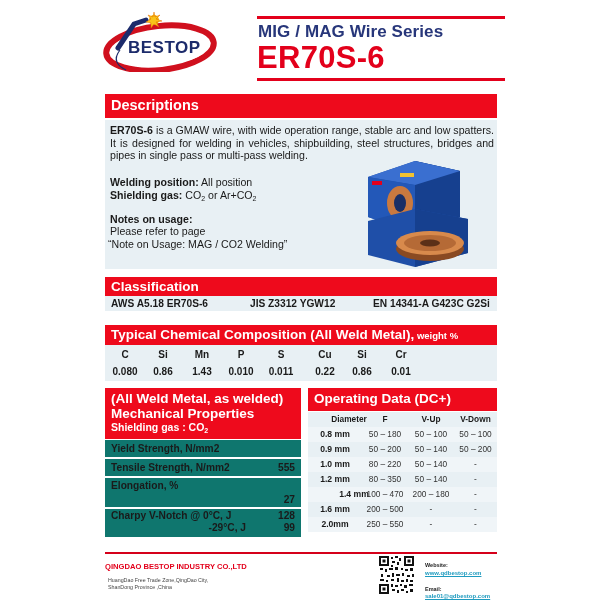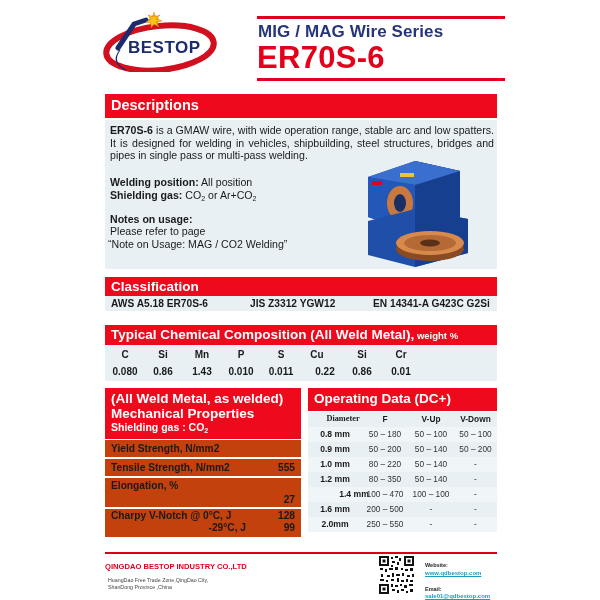--- a/index.html
+++ b/index.html
@@ -35,21 +35,21 @@
     .cls-item { position: absolute; top: 298px; font-size: 10.2px; font-weight: bold; }
 
     .chem-bar { top: 325px; width: 392px; height: 20px; font-size: 13.5px; padding: 2px 0 0 6px; }
     .chem-bar .small { font-size: 9.5px; }
     .chem-panel { left: 0; top: 345px; width: 392px; height: 36px; }
     .chem-cell { position: absolute; width: 40px; text-align: center; font-size: 10px; font-weight: bold; }
 
     
     .mech-bar { top: 388px; width: 196px; height: 51px; font-size: 13.5px; line-height: 15px; padding: 3px 0 0 6px; }
     .mech-bar .gas { font-size: 10.5px; line-height: 12px; }
-    .mech-row { position: absolute; left: 0; width: 196px; background: #c2410c; font-size: 10.2px; font-weight: bold; }
+    .mech-row { position: absolute; left: 0; width: 196px; background: #0f766e; font-size: 10.2px; font-weight: bold; }
     .mech-row .lbl { position: absolute; left: 6px; }
     .mech-row .val { position: absolute; right: 6px; text-align: right; }
 
     
     .op-bar { left: 203px; top: 388px; width: 189px; height: 23px; font-size: 13.5px; padding: 3px 0 0 6px; }
     .op-row { position: absolute; left: 203px; width: 189px; height: 15px; background: #e8f0f4; font-size: 8.3px; }
     .op-row.alt { background: #f0f5f8; }
     .op-cell { position: absolute; top: 2px; text-align: center; color: #333; }
     .op-cell.dia { font-weight: bold; color: #1a1a1a; font-size: 8.6px; }
     .op-head .op-cell { font-weight: bold; color: #1a1a1a; }
@@ -117,21 +117,21 @@
   <div class="cls-item" style="left:268px;">EN 14341-A G423C G2Si</div>
 
   <div class="bar chem-bar"><span>Typical Chemical Composition (All Weld Metal),</span><span class="small"> weight %</span></div>
   <div class="panel chem-panel"></div>
   <div>
     <div class="chem-cell" style="left:0px; top:349px;">C</div>
     <div class="chem-cell" style="left:38px; top:349px;">Si</div>
     <div class="chem-cell" style="left:77px; top:349px;">Mn</div>
     <div class="chem-cell" style="left:116px; top:349px;">P</div>
     <div class="chem-cell" style="left:156px; top:349px;">S</div>
-    <div class="chem-cell" style="left:192px; top:349px;">Cu</div>
+    <div class="chem-cell" style="left:200px; top:349px;">Cu</div>
     <div class="chem-cell" style="left:237px; top:349px;">Si</div>
     <div class="chem-cell" style="left:276px; top:349px;">Cr</div>
   </div>
   <div>
     <div class="chem-cell" style="left:0px; top:366px;">0.080</div>
     <div class="chem-cell" style="left:38px; top:366px;">0.86</div>
     <div class="chem-cell" style="left:77px; top:366px;">1.43</div>
     <div class="chem-cell" style="left:116px; top:366px;">0.010</div>
     <div class="chem-cell" style="left:156px; top:366px;">0.011</div>
     <div class="chem-cell" style="left:200px; top:366px;">0.22</div>
@@ -160,21 +160,21 @@
   <div class="mech-row" style="top:509px; height:28px;">
     <span class="lbl" style="top:1px;">Charpy V-Notch @ 0°C, J</span>
     <span class="val" style="top:1px;">128</span>
     <span class="lbl" style="top:13px; left:auto; right:55px;">-29°C, J</span>
     <span class="val" style="top:13px;">99</span>
   </div>
 
   <div class="bar op-bar">Operating Data (DC+)</div>
 
   <div class="op-row op-head" style="top:412px;">
-    <span class="op-cell" style="left:8px; width:54px;font-family:Liberation Serif, serif;">Diameter</span>
+    <span class="op-cell" style="left:14px; width:54px;">Diameter</span>
     <span class="op-cell" style="left:54px; width:46px;">F</span>
     <span class="op-cell" style="left:100px; width:46px;">V-Up</span>
     <span class="op-cell" style="left:146px; width:43px;">V-Down</span>
   </div>
 
   <div class="op-row alt" style="top:427px;">
     <span class="op-cell dia" style="left:0; width:54px;">0.8 mm</span>
     <span class="op-cell" style="left:54px; width:46px;">50 – 180</span>
     <span class="op-cell" style="left:100px; width:46px;">50 – 100</span>
     <span class="op-cell" style="left:146px; width:43px;">50 – 100</span>
@@ -193,21 +193,21 @@
   </div>
   <div class="op-row" style="top:472px;">
     <span class="op-cell dia" style="left:0; width:54px;">1.2 mm</span>
     <span class="op-cell" style="left:54px; width:46px;">80 – 350</span>
     <span class="op-cell" style="left:100px; width:46px;">50 – 140</span>
     <span class="op-cell" style="left:146px; width:43px;">-</span>
   </div>
   <div class="op-row alt" style="top:487px;">
     <span class="op-cell dia" style="left:0; width:54px;margin-left:19px;">1.4 mm</span>
     <span class="op-cell" style="left:54px; width:46px;">100 – 470</span>
-    <span class="op-cell" style="left:100px; width:46px;">100 – 100</span>
+    <span class="op-cell" style="left:100px; width:46px;">200 – 180</span>
     <span class="op-cell" style="left:146px; width:43px;">-</span>
   </div>
   <div class="op-row" style="top:502px;">
     <span class="op-cell dia" style="left:0; width:54px;">1.6 mm</span>
     <span class="op-cell" style="left:54px; width:46px;">200 – 500</span>
     <span class="op-cell" style="left:100px; width:46px;">-</span>
     <span class="op-cell" style="left:146px; width:43px;">-</span>
   </div>
   <div class="op-row alt" style="top:517px;">
     <span class="op-cell dia" style="left:0; width:54px;">2.0mm</span>

